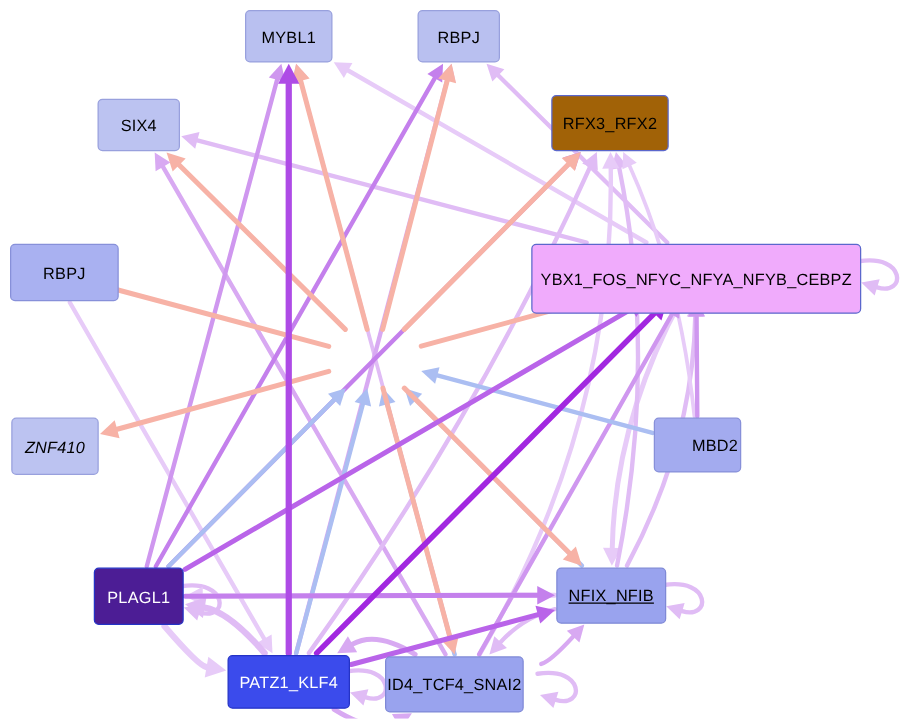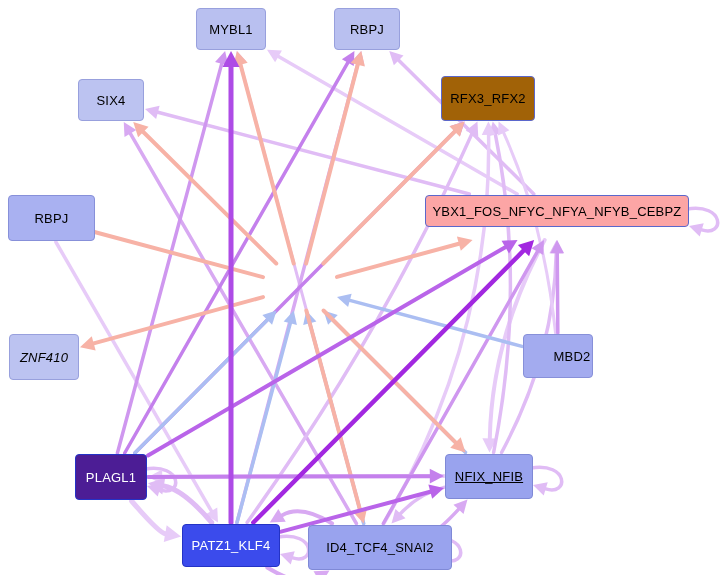--- a/index.html
+++ b/index.html
@@ -135,34 +135,34 @@
     </div>
     <div class="node" style="left: 78px; top: 79px; width: 66px; height: 42px; background: rgb(188, 195, 241); border: 1px solid rgb(152, 160, 221); color: rgb(0, 0, 0);">
       <span>SIX4</span>
     </div>
     <div class="node" style="left: 441px; top: 75.5px; width: 94px; height: 45px; background: #a16207; border: 1px solid rgb(91, 103, 204); color: rgb(0, 0, 0);">
       <span>RFX3_RFX2</span>
     </div>
     <div class="node" style="left: 8px; top: 195px; width: 87px; height: 46px; background: rgb(169, 177, 241); border: 1px solid rgb(135, 144, 217); color: rgb(0, 0, 0);">
       <span>RBPJ</span>
     </div>
-    <div class="node" style="left: 425px; top: 195px; width: 264px; height: 32px; background: #fca5a5; border: 1px solid rgb(91, 103, 204); color: rgb(0, 0, 0); text-align: center;">
+    <div class="node" style="left: 425px; top: 195px; width: 264px; height: 56px; background: #f0abfc; border: 1px solid rgb(91, 103, 204); color: rgb(0, 0, 0); text-align: center;">
       <span>YBX1_FOS_NFYC_NFYA_NFYB_CEBPZ</span>
     </div>
     <div class="node" style="left: 9px; top: 334px; width: 70px; height: 46px; background: rgb(188, 195, 241); border: 1px solid rgb(152, 160, 221); color: rgb(0, 0, 0); font-style: italic;">
       <span>ZNF410</span>
     </div>
     <div class="node" style="left: 523px; top: 334px; width: 70px; height: 44px; background: rgb(163, 171, 239); border: 1px solid rgb(135, 144, 217); color: rgb(0, 0, 0); padding-left: 28px;">
       <span>MBD2</span>
     </div>
     <div class="node" style="left: 75px; top: 454px; width: 72px; height: 46px; background: #4c1d95; border: 1px solid rgb(36, 51, 198); color: rgb(255, 255, 255);">
       <span>PLAGL1</span>
     </div>
     <div class="node" style="left: 445px; top: 453.5px; width: 88px; height: 45px; background: rgb(153, 163, 238); border: 1px solid rgb(127, 137, 214); color: rgb(0, 0, 0); text-decoration: underline;">
       <span>NFIX_NFIB</span>
     </div>
     <div class="node" style="left: 182px; top: 523.5px; width: 98px; height: 43px; background: rgb(59, 75, 236); border: 1px solid rgb(36, 51, 198); color: rgb(255, 255, 255);">
       <span>PATZ1_KLF4</span>
     </div>
-    <div class="node" style="left: 308px; top: 524.5px; width: 144px; height: 45px; background: rgb(153, 163, 238); border: 1px solid rgb(127, 137, 214); color: rgb(0, 0, 0);">
+    <div class="node" style="left: 308px; top: 524.5px; width: 111px; height: 45px; background: rgb(153, 163, 238); border: 1px solid rgb(127, 137, 214); color: rgb(0, 0, 0);">
       <span>ID4_TCF4_SNAI2</span>
     </div>
   </div>
 
 </body></html>

